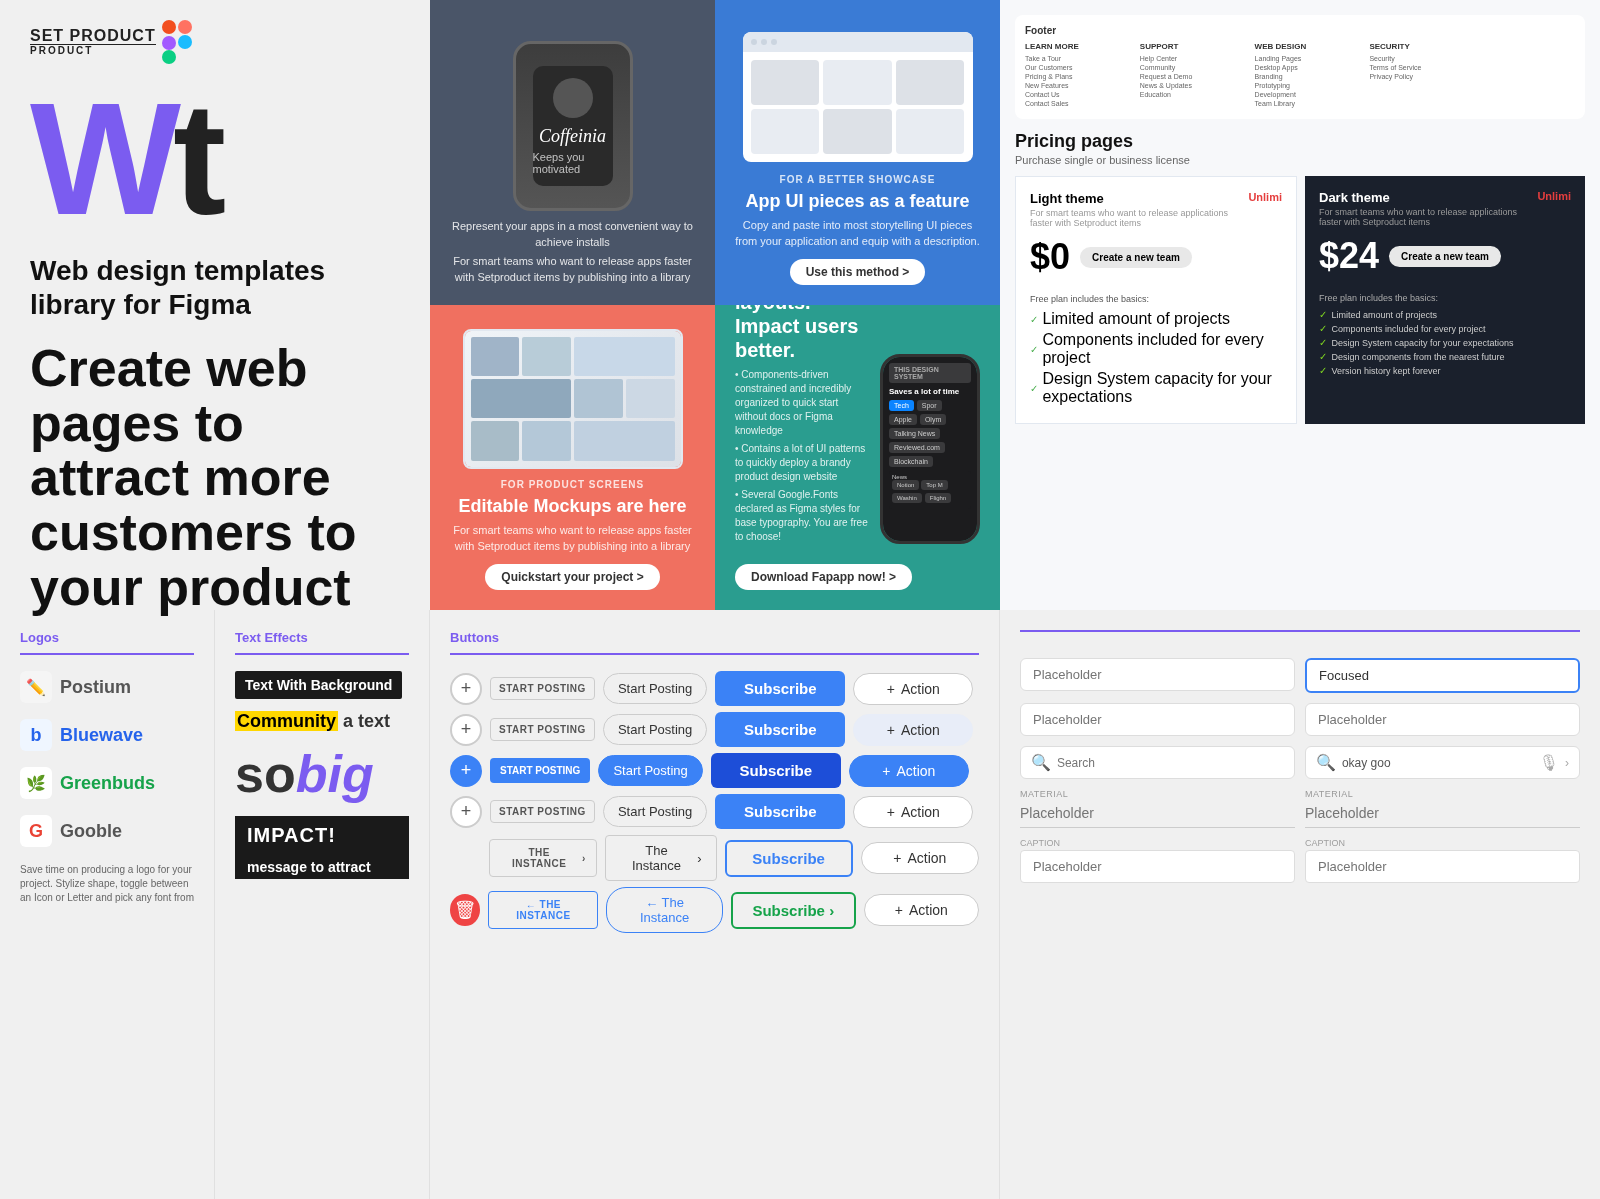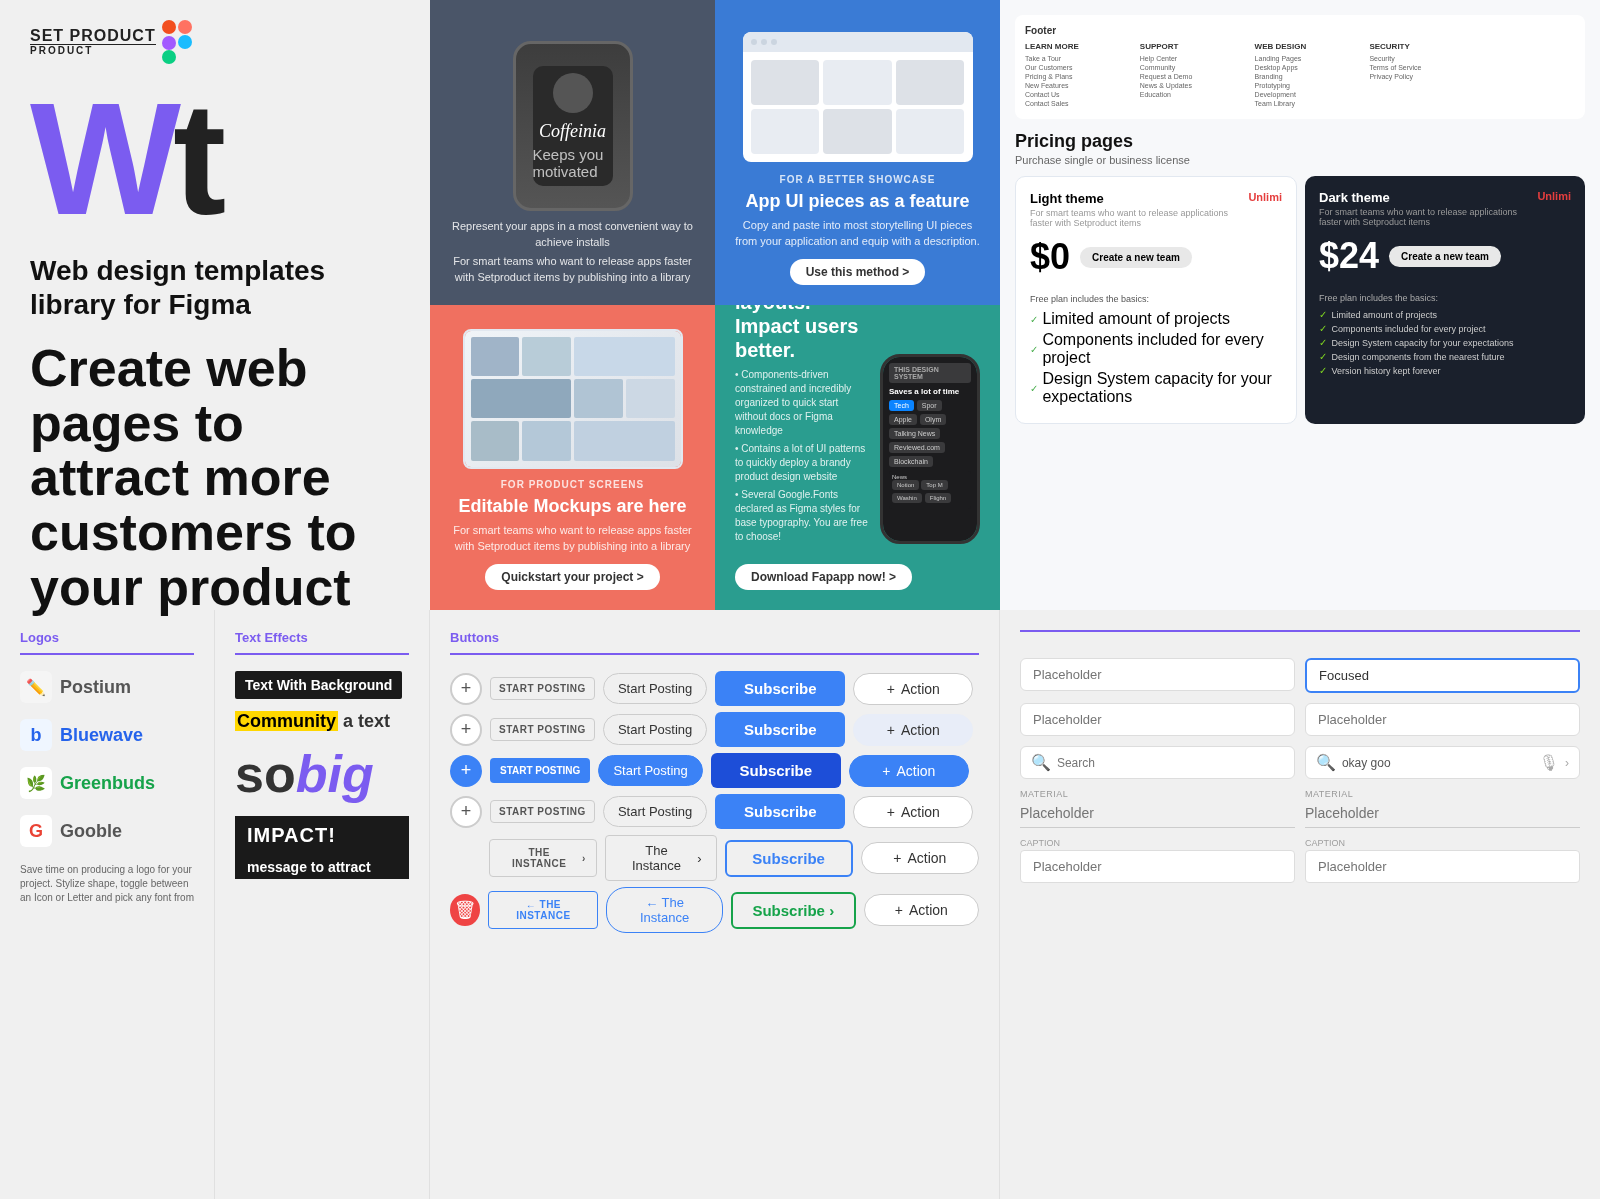--- a/index.html
+++ b/index.html
@@ -181,21 +181,21 @@
       color: #666;
       margin-bottom: 10px;
     }
 
     .pricing-cards-row {
       display: flex;
       gap: 8px;
     }
 
     .pricing-card {
-      border-radius: 10px;
+      border-radius: 0;
       padding: 14px;
       flex: 1;
     }
 
     .pricing-card-light {
       background: white;
       border: 1px solid #e2e8f0;
     }
 
     .pricing-card-dark {
@@ -620,21 +620,21 @@
 
     .coffeinia-inner {
       font-family: Georgia, serif;
       font-size: 18px;
       font-style: italic;
       color: white;
       text-align: center;
     }
 
     .coffeinia-small {
-      font-size: 15px;
+      font-size: 11px;
       color: rgba(255,255,255,0.7);
       margin-top: 4px;
     }
 
     
     .ios-phone {
       width: 100px;
       height: 190px;
       background: #111;
       border-radius: 20px;

